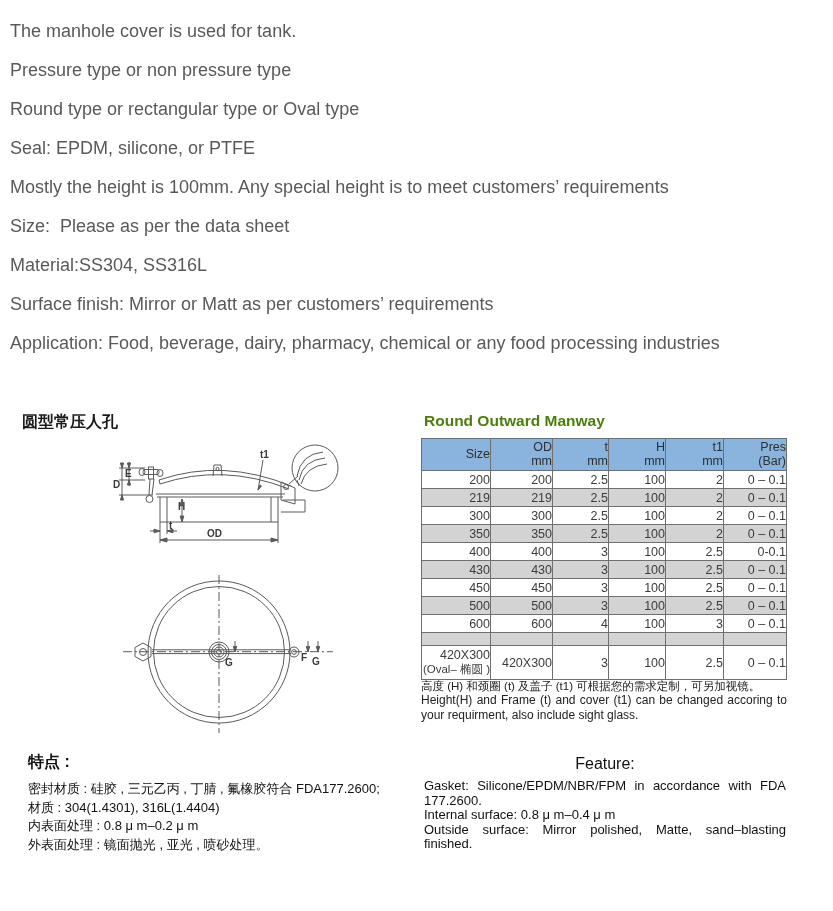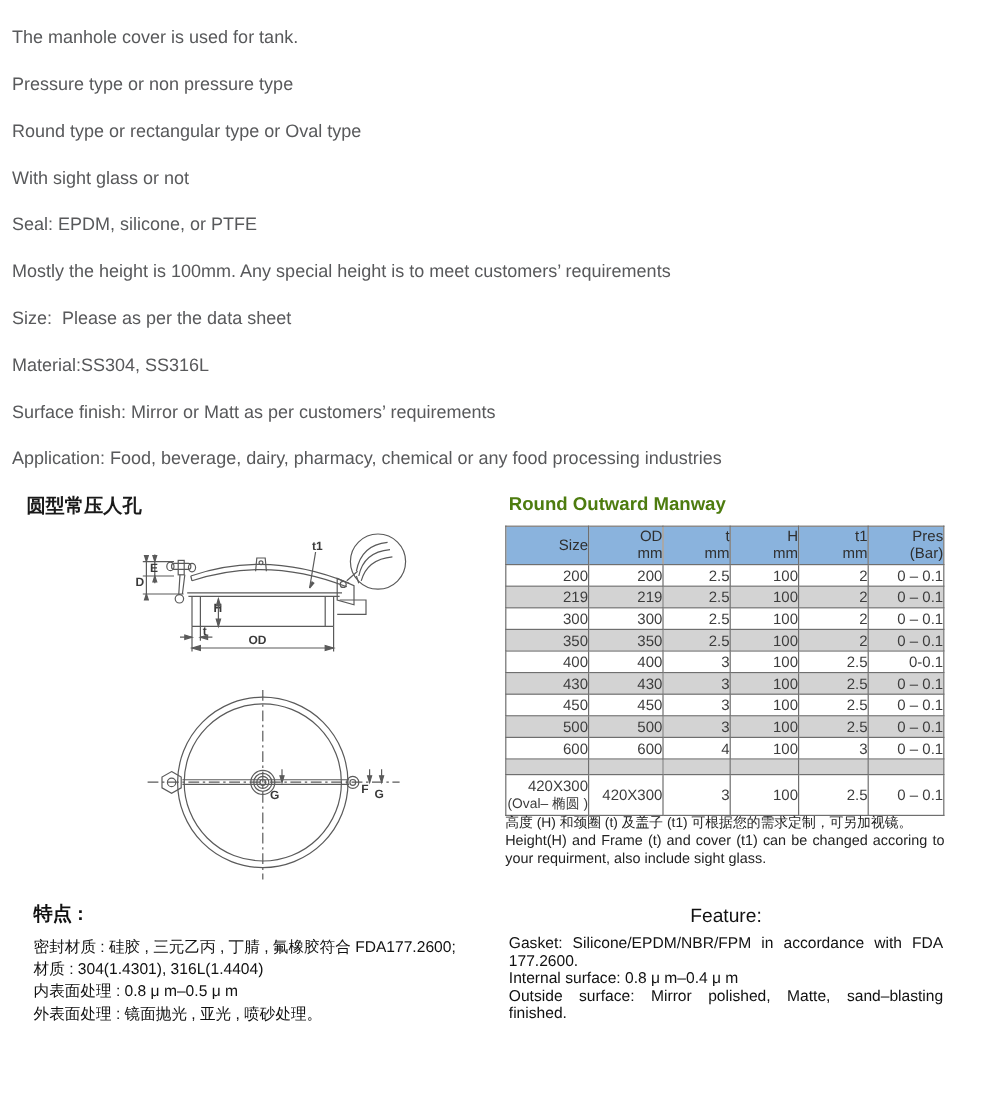--- a/index.html
+++ b/index.html
@@ -1,21 +1,21 @@
 <!DOCTYPE html>
 <html style="--header-blue: #8ab3dd; --row-gray: #d3d3d3;"><head>
 <meta charset="utf-8">
 <style>
   html,body{margin:0;padding:0;}
   body{
     width:833px;height:911px;position:relative;background:#fff;
     font-family:"Liberation Sans",sans-serif;overflow:hidden;
   }
   
-  .intro{position:absolute;left:10px;top:12px;width:810px;color:#58595b;font-size:15px;}
+  .intro{position:absolute;left:10px;top:12px;width:810px;color:#58595b;font-size:18px;}
   .intro-line{height:39px;line-height:39px;white-space:pre;}
 
   
   .diagram-title{position:absolute;left:22px;top:412px;font-size:16px;font-weight:bold;color:#1a1a1a;text-align:right;}
   .sideview{position:absolute;left:105px;top:438px;}
   .topview{position:absolute;left:115px;top:565px;}
   svg text{font-family:"Liberation Sans",sans-serif;fill:#3a3a3a;}
   .dimlbl{font-size:10px;font-weight:bold;}
 
   
@@ -48,21 +48,20 @@
   .features-en .blk-title{font-size:16px;margin-bottom:6px;text-align:center;}
   .features-en p{font-size:13px;line-height:14.6px;margin:0;text-align:justify;}
 </style>
 </head>
 <body>
 
 <div class="intro">
     <div class="intro-line">The manhole cover is used for tank.</div>
     <div class="intro-line">Pressure type or non pressure type</div>
     <div class="intro-line">Round type or rectangular type or Oval type</div>
-    <div class="intro-line">With sight glass or not</div>
     <div class="intro-line">Seal: EPDM, silicone, or PTFE</div>
     <div class="intro-line">Mostly the height is 100mm. Any special height is to meet customers’ requirements</div>
     <div class="intro-line">Size:  Please as per the data sheet</div>
     <div class="intro-line">Material:SS304, SS316L</div>
     <div class="intro-line">Surface finish: Mirror or Matt as per customers’ requirements</div>
     <div class="intro-line">Application: Food, beverage, dairy, pharmacy, chemical or any food processing industries</div>
   </div>
 
 <div class="diagram-title">圆型常压人孔</div>
 
@@ -351,21 +350,21 @@
 <div class="table-notes">
   <div class="note-cn">高度 (H) 和颈圈 (t) 及盖子 (t1) 可根据您的需求定制，可另加视镜。</div>
   <div class="note-en">Height(H) and Frame (t) and cover (t1) can be changed accoring to your requirment, also include sight glass.</div>
 </div>
 
 <div class="features-cn">
   <div class="blk-title">特点 :</div>
   <div>
       <div class="cn-line">密封材质 : 硅胶 , 三元乙丙 , 丁腈 , 氟橡胶符合 FDA177.2600;</div>
       <div class="cn-line">材质 : 304(1.4301), 316L(1.4404)</div>
-      <div class="cn-line">内表面处理 : 0.8 μ m–0.5 μ m</div>
+      <div class="cn-line">内表面处理 : 0.8 μ m–0.2 μ m</div>
       <div class="cn-line">外表面处理 : 镜面抛光 , 亚光 , 喷砂处理。</div>
     </div>
 </div>
 
 <div class="features-en">
   <div class="blk-title">Feature:</div>
   <div>
       <p>Gasket: Silicone/EPDM/NBR/FPM in accordance with FDA 177.2600.</p>
       <p>Internal surface: 0.8 μ m–0.4 μ m</p>
       <p>Outside surface: Mirror polished, Matte, sand–blasting finished.</p>

